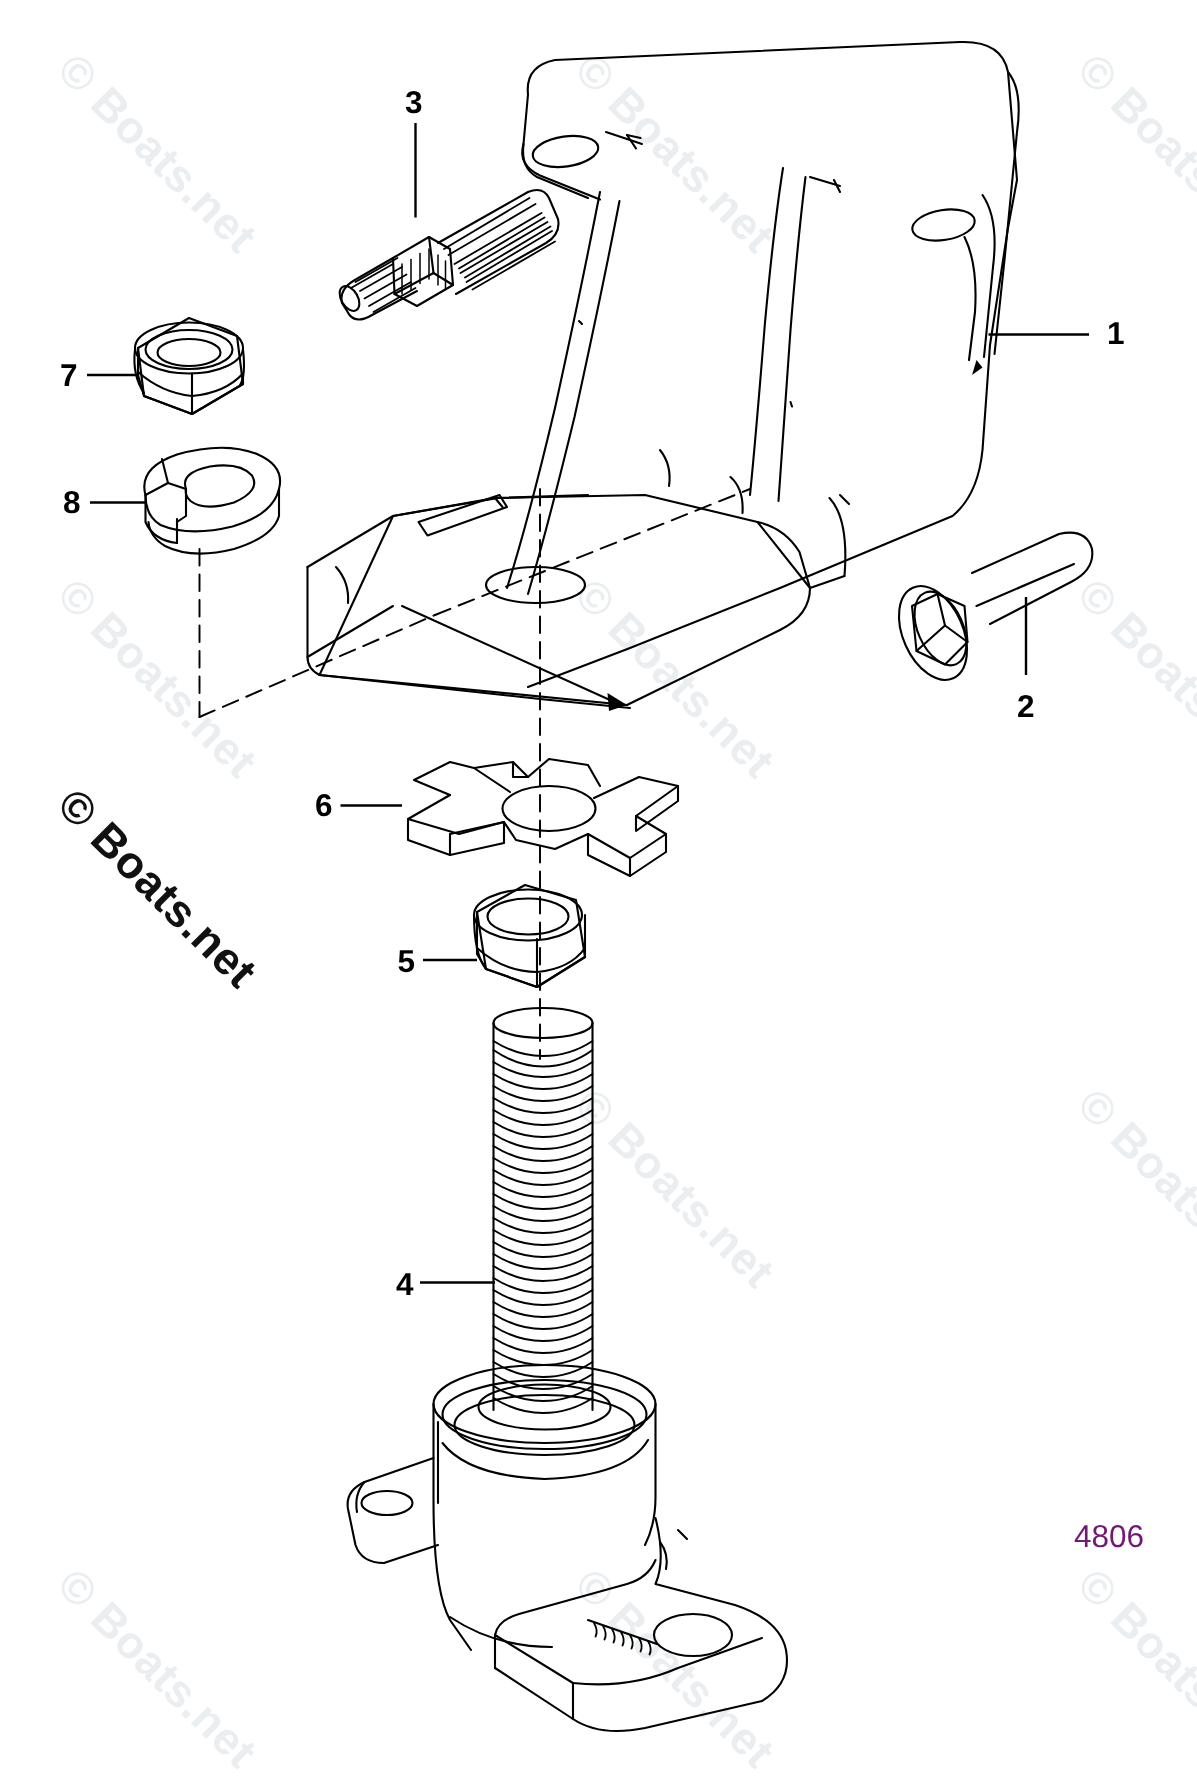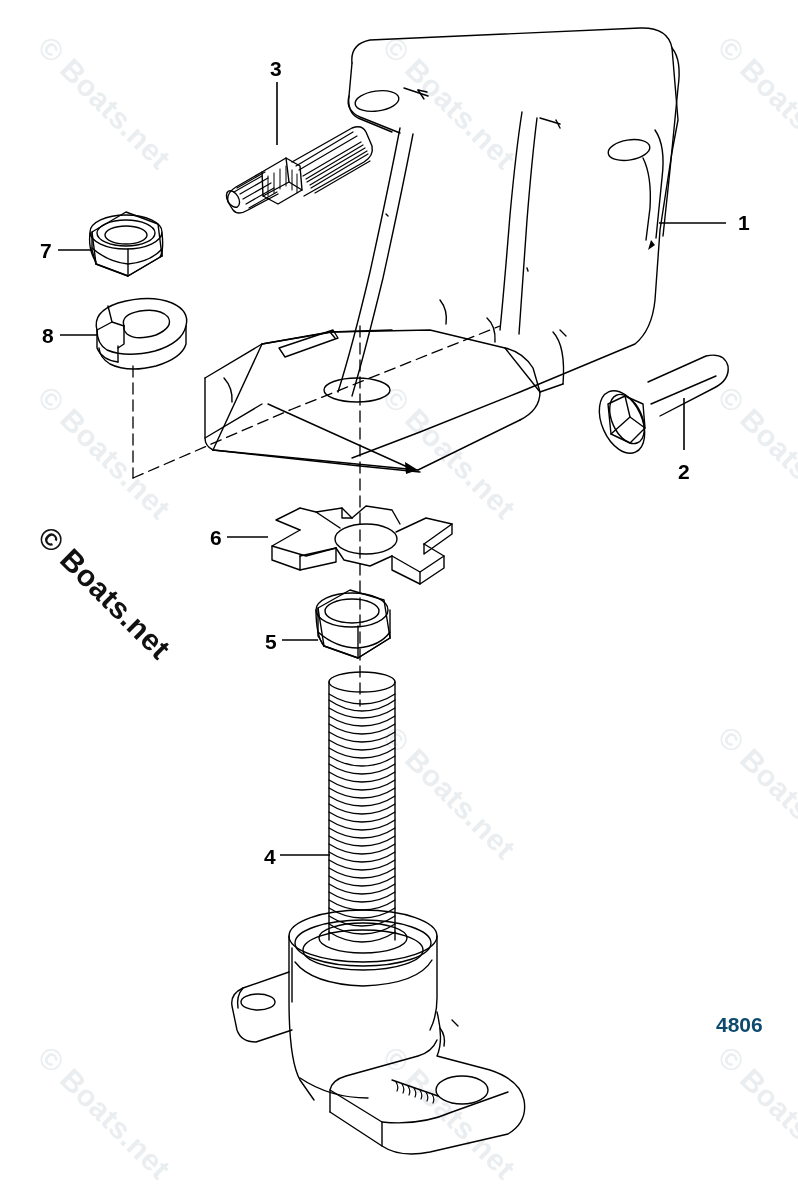--- a/index.html
+++ b/index.html
@@ -12,21 +12,21 @@
   #art-layer{z-index:2;}
   #label-layer{z-index:3;}
   .wm{position:absolute;white-space:nowrap;font-family:"Liberation Sans",sans-serif;
       font-weight:bold;font-size:30px;letter-spacing:.5px;
       transform-origin:0 0;transform:rotate(45deg);user-select:none;}
   .wm.light{color:#eaeef0;}
   .wm.dark{color:#111111;}
   .lbl{position:absolute;font-family:"Liberation Sans",sans-serif;
        font-weight:bold;font-size:21px;color:#000;line-height:1;}
   .dnum{position:absolute;font-family:"Liberation Sans",sans-serif;
-        font-weight:bold;font-size:21px;color:#0c4a6e;}
+        font-weight:normal;font-size:21px;color:#701a75;}
   svg{display:block;}
 </style>
 </head>
 <body>
 
 <div id="stage">
 
   <div class="layer" id="wm-layer">
       <div class="wm light" style="left: 55px; top: 30px;">© Boats.net</div>
       <div class="wm light" style="left: 400px; top: 30px;">© Boats.net</div>

